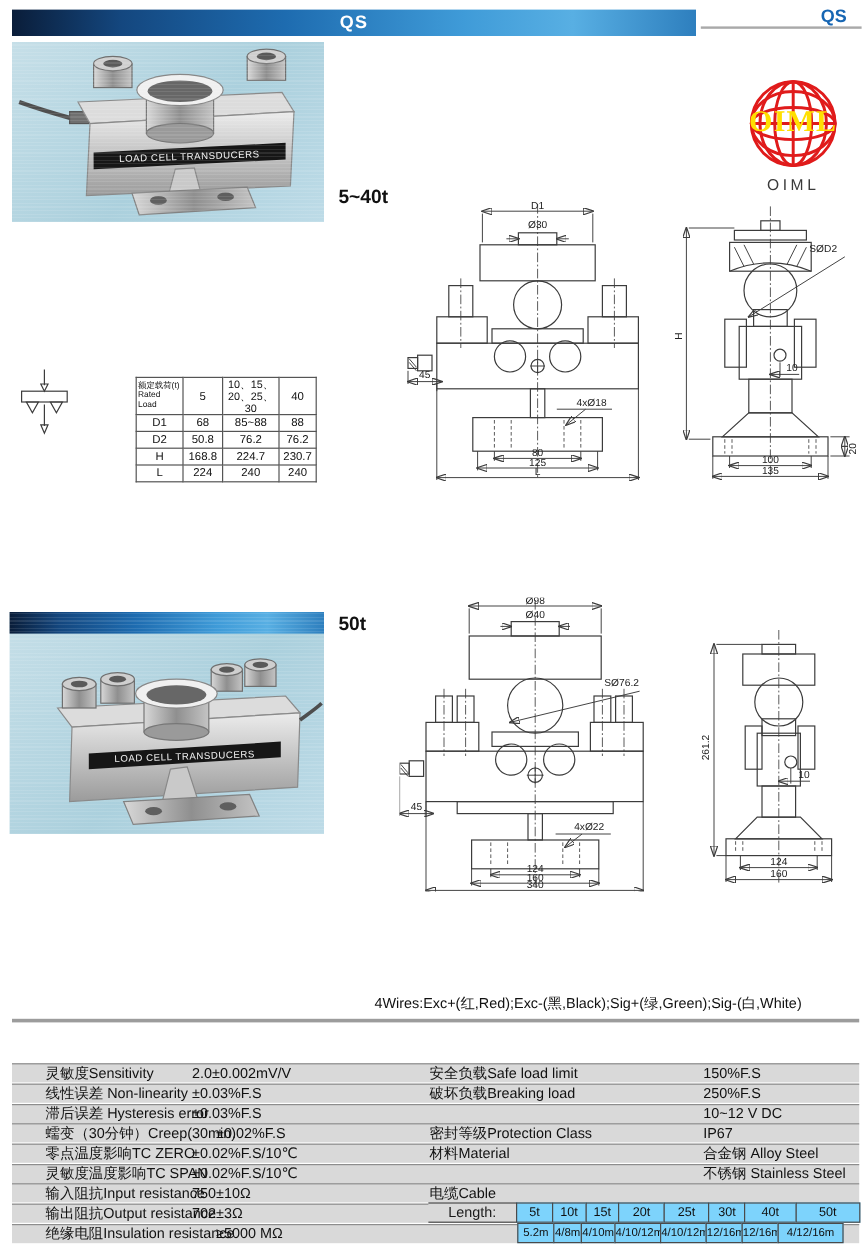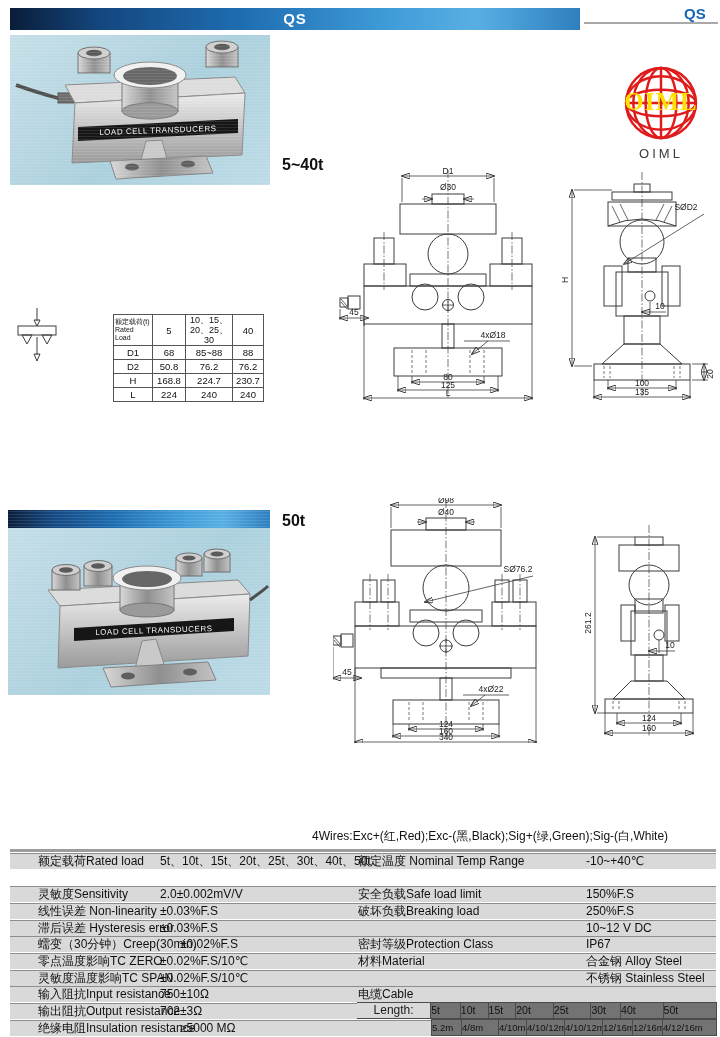--- a/index.html
+++ b/index.html
@@ -59,22 +59,22 @@
         border-top:1px solid #8d8d8d;font-size:12px;line-height:14px;color:#111;}
   .trow .ll{position:absolute;left:28px;top:0;white-space:nowrap;}
   .trow .lv{position:absolute;left:150px;top:0;white-space:nowrap;}
   .trow .lv.far{left:170px;}
   .trow .rl{position:absolute;left:348px;top:0;white-space:nowrap;}
   .trow .rv{position:absolute;left:576px;top:0;white-space:nowrap;}
 
   
   #cable-grid{left:357px;top:1002px;width:360px;height:34px;}
   #cable-grid .cgrow{display:flex;height:17px;}
-  #cable-grid .cell{box-sizing:border-box;border:1px solid #4a4a4a;background:#737373;
-    font-size:10.5px;line-height:15px;color:#111;margin-left:-1px;overflow:hidden;}
+  #cable-grid .cell{box-sizing:border-box;border:1px solid #4a4a4a;background:#7dd3fc;
+    text-align:center;font-size:10.5px;line-height:15px;color:#111;margin-left:-1px;overflow:hidden;}
   #cable-grid .lenlab{box-sizing:border-box;width:75px;border:1px solid #4a4a4a;border-left:none;
     background:#d9d9d9;text-align:center;font-size:12px;line-height:15px;}
   #cable-grid .spacer{box-sizing:border-box;width:75px;}
   #cable-grid .lrow .cell{font-size:9.5px;}
 </style>
 </head>
 <body>
 
 <div id="page">
 
@@ -436,26 +436,20 @@
     <text x="66" y="198" text-anchor="middle">124</text>
     <line class="dim" x1="22" y1="190" x2="22" y2="212"></line>
       <line class="dim" x1="110" y1="190" x2="110" y2="212"></line>
     <line class="dim" x1="22" y1="210" x2="110" y2="210" marker-start="url(#m4)" marker-end="url(#m4)"></line>
     <text x="66" y="208" text-anchor="middle">160</text>
   </svg>
 
   <div class="abs" id="tp-wires">4Wires:Exc+(红,Red);Exc-(黑,Black);Sig+(绿,Green);Sig-(白,White)</div>
   <div class="abs" id="tp-topband"></div>
 
-  <div class="trow" style="top:853px">
-    <span class="ll">额定载荷Rated load</span>
-    <span class="lv">5t、10t、15t、20t、25t、30t、40t、50t</span>
-    <span class="rl">额定温度 Nominal Temp Range</span>
-    <span class="rv">-10~+40℃</span>
-  </div>
   <div class="trow" style="top:886px">
     <span class="ll">灵敏度Sensitivity</span>
     <span class="lv">2.0±0.002mV/V</span>
     <span class="rl">安全负载Safe load limit</span>
     <span class="rv">150%F.S</span>
   </div>
   <div class="trow" style="top:903px">
     <span class="ll">线性误差 Non-linearity</span>
     <span class="lv">±0.03%F.S</span>
     <span class="rl">破坏负载Breaking load</span>
@@ -506,21 +500,21 @@
       <div class="cell" style="width:29px">15t</div>
       <div class="cell" style="width:39px">20t</div>
       <div class="cell" style="width:39px">25t</div>
       <div class="cell" style="width:31px">30t</div>
       <div class="cell" style="width:44px">40t</div>
       <div class="cell" style="width:55px">50t</div>
     </div>
     <div class="cgrow lrow">
       <div class="spacer"></div>
       <div class="cell" style="width:31px">5.2m</div>
-      <div class="cell" style="width:38px">4/8m</div>
+      <div class="cell" style="width:24px">4/8m</div>
       <div class="cell" style="width:29px">4/10m</div>
       <div class="cell" style="width:39px">4/10/12m</div>
       <div class="cell" style="width:39px">4/10/12m</div>
       <div class="cell" style="width:31px">12/16m</div>
       <div class="cell" style="width:31px">12/16m</div>
       <div class="cell" style="width:55px">4/12/16m</div>
     </div>
   </div>
 
 </div>

